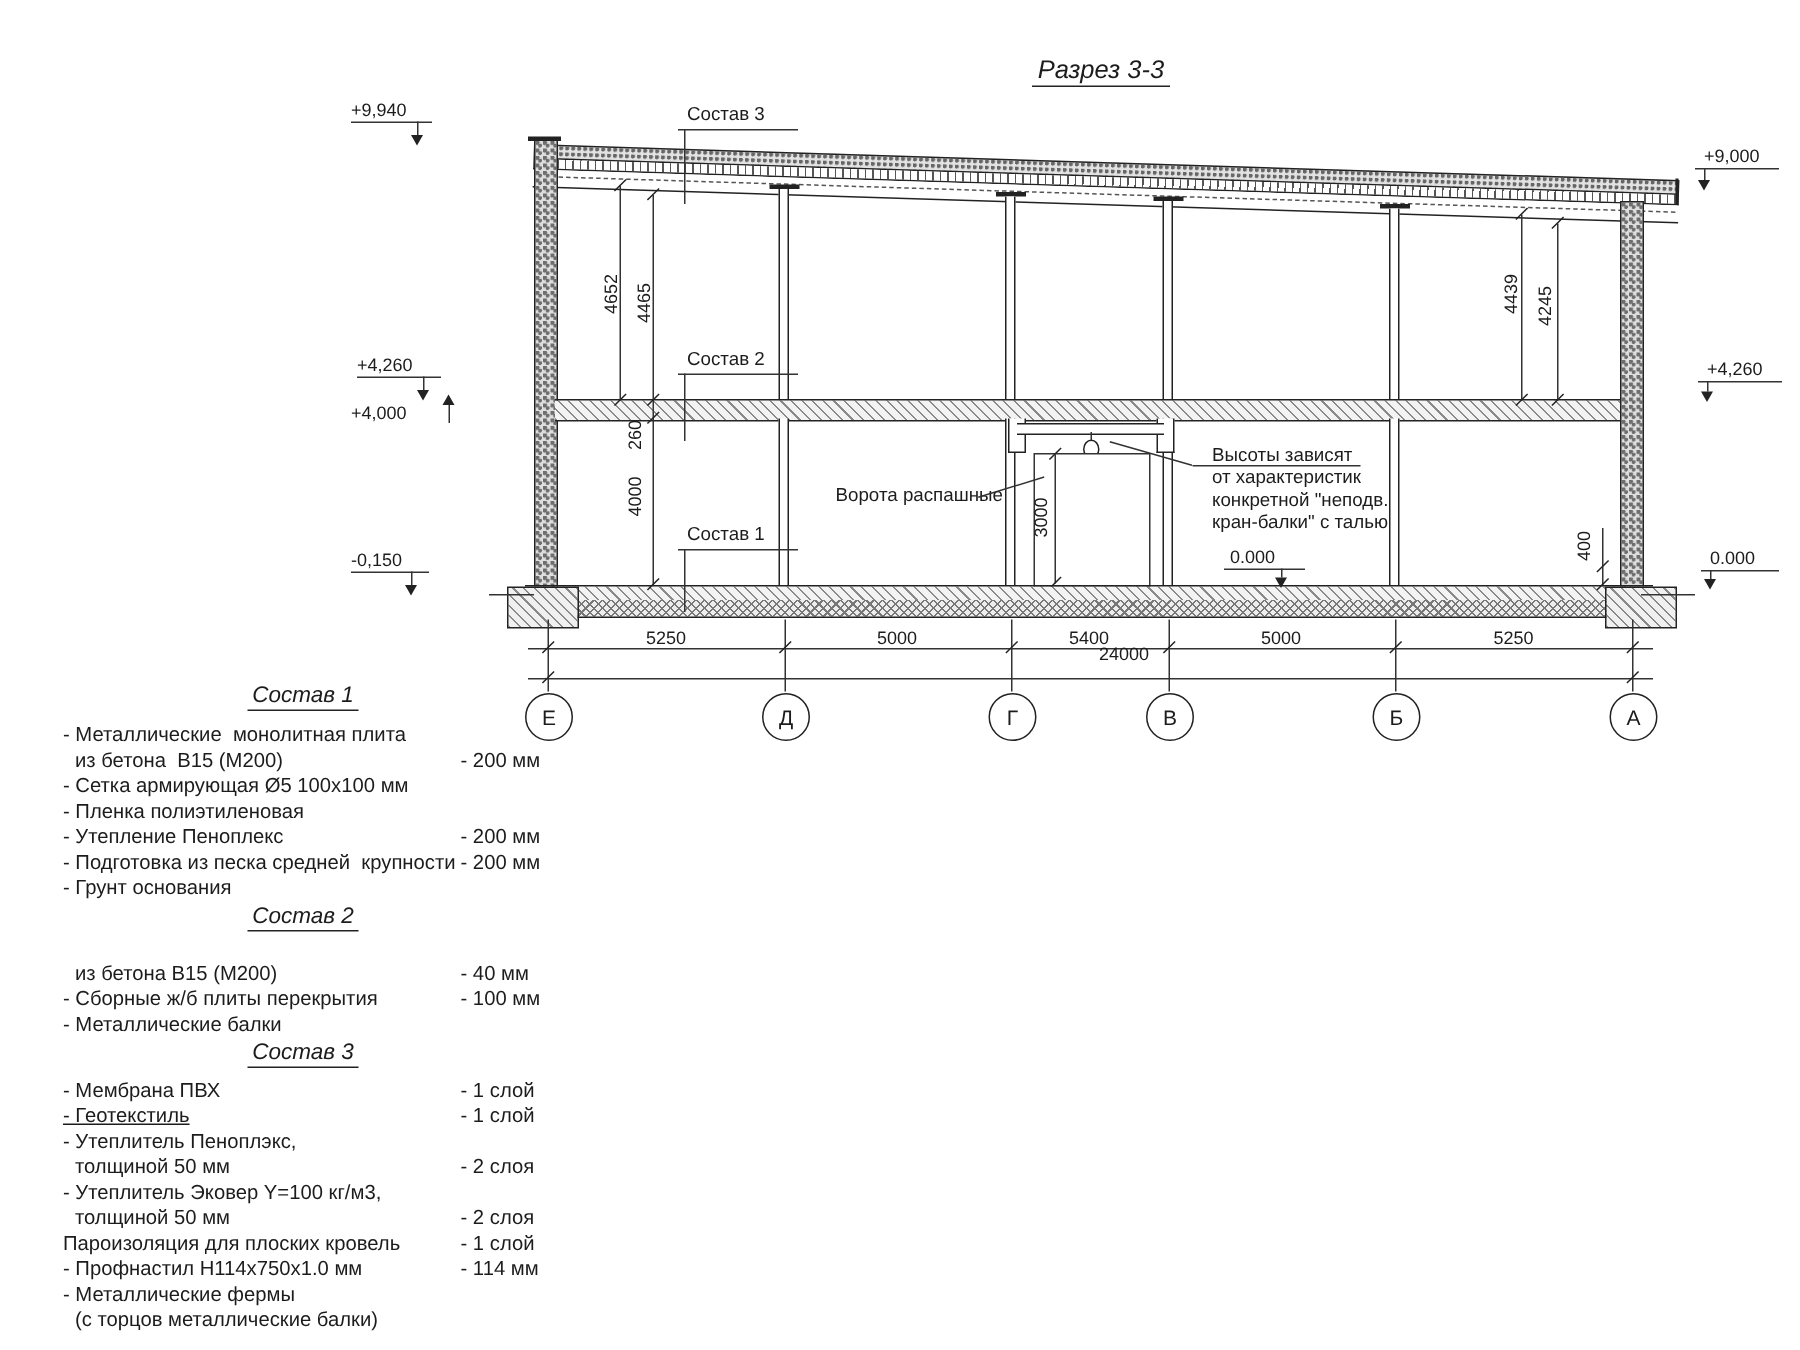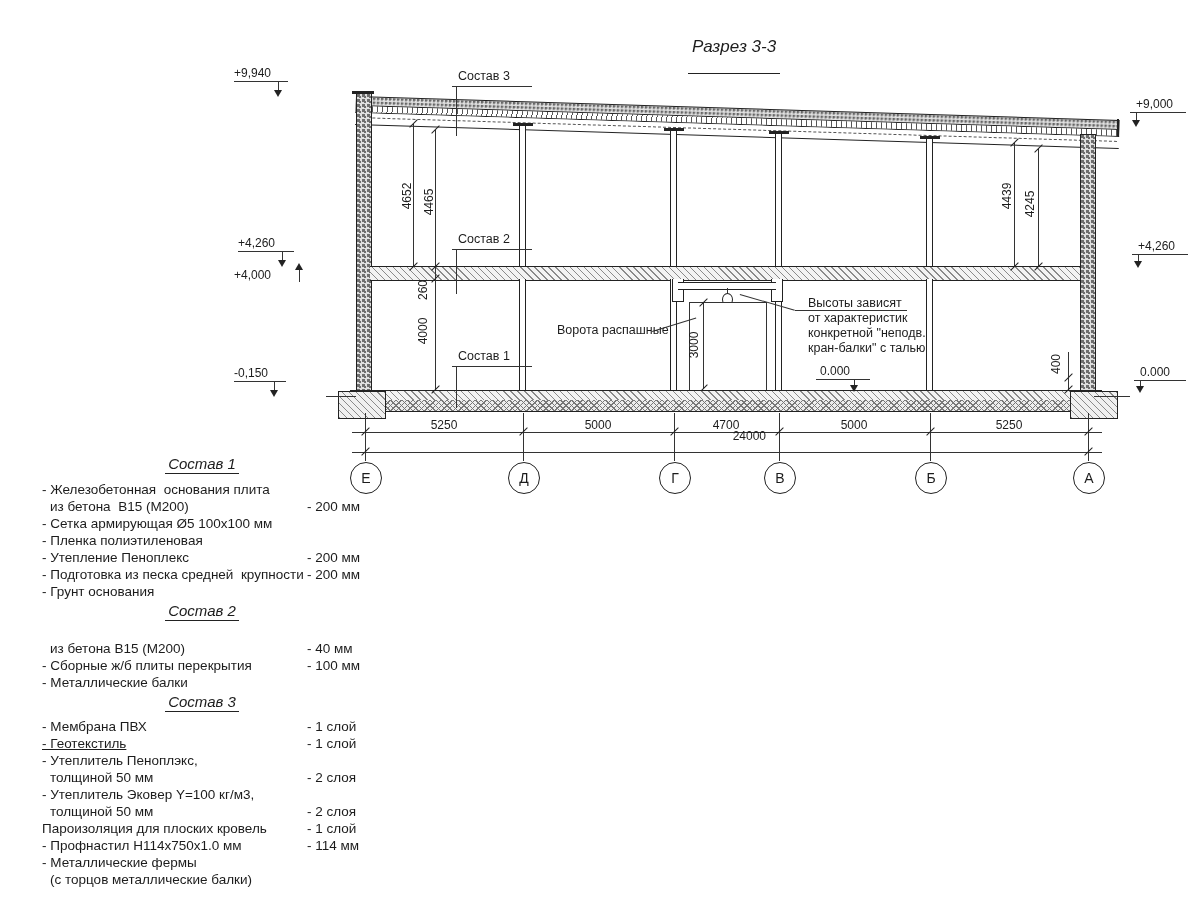--- a/index.html
+++ b/index.html
@@ -39,21 +39,21 @@
   .roof-dash{position:absolute;left:2px;right:2px;top:4px;border-top:1px dashed #555;}
   .colm{position:absolute;width:5px;border-left:1.5px solid #222;border-right:1.5px solid #222;background:#fff;}
   .cap{position:absolute;height:3px;background:#222;width:20px;}
   .brk{position:absolute;width:10px;border:1px solid #222;border-top:none;background:#fff;}
   .gate{position:absolute;border:1.2px solid #333;background:#fff;}
   .lead{position:absolute;height:1px;background:#333;transform-origin:0 0;}
   .axis{position:absolute;width:30px;height:30px;border:1px solid #222;border-radius:50%;
         text-align:center;line-height:30px;font-size:14px;background:#fff;}
   .title{position:absolute;left:624px;top:37px;width:220px;text-align:center;
          font-size:17px;font-style:italic;}
-  .title span{border-bottom:1px solid #222;padding:0 4px 17px 4px;}
+  .title span{border-bottom:1px solid #222;padding:0 4px 1px 4px;}
   .lg-head{position:absolute;width:320px;text-align:center;font-size:15px;font-style:italic;}
   .lg-head span{border-bottom:1px solid #222;padding:0 3px 1px 3px;}
   .lg-row{position:absolute;left:42px;width:330px;height:17px;font-size:13.5px;}
   .lg-name{white-space:pre;}
   .lg-name.ind{padding-left:8px;}
   .lg-val{position:absolute;left:265px;top:0;white-space:nowrap;}
   .hookc{position:absolute;width:9px;height:11px;border:1.5px solid #222;border-radius:50%;background:#fff;}
   .hookj{position:absolute;width:7px;height:9px;border-left:1.5px solid #222;
          border-bottom:1.5px solid #222;border-radius:0 0 0 7px;}
 </style>
@@ -212,38 +212,38 @@
 
   <div class="hl" style="left:352px;top:432px;width:750px;"></div>
   <div class="tick" style="left:360px;top:431px;"></div>
   <div class="tick" style="left:518px;top:431px;"></div>
   <div class="tick" style="left:669px;top:431px;"></div>
   <div class="tick" style="left:774px;top:431px;"></div>
   <div class="tick" style="left:925px;top:431px;"></div>
   <div class="tick" style="left:1083px;top:431px;"></div>
   <div class="t12" style="left:414px;top:418px;width:60px;text-align:center;">5250</div>
   <div class="t12" style="left:568px;top:418px;width:60px;text-align:center;">5000</div>
-  <div class="t12" style="left:696px;top:418px;width:60px;text-align:center;">4700</div>
+  <div class="t12" style="left:696px;top:418px;width:60px;text-align:center;">5400</div>
   <div class="t12" style="left:824px;top:418px;width:60px;text-align:center;">5000</div>
   <div class="t12" style="left:979px;top:418px;width:60px;text-align:center;">5250</div>
 
   <div class="hl" style="left:352px;top:452px;width:750px;"></div>
   <div class="tick" style="left:360px;top:451px;"></div>
   <div class="tick" style="left:1083px;top:451px;"></div>
   <div class="t12" style="left:686px;top:429px;width:80px;text-align:right;">24000</div>
 
   <div class="axis" style="left:350px;top:462px;">Е</div>
   <div class="axis" style="left:508px;top:462px;">Д</div>
   <div class="axis" style="left:659px;top:462px;">Г</div>
   <div class="axis" style="left:764px;top:462px;">В</div>
   <div class="axis" style="left:915px;top:462px;">Б</div>
   <div class="axis" style="left:1073px;top:462px;">А</div>
 
   <div class="lg-head" style="left:42px;top:455px;"><span>Состав 1</span></div>
-  <div class="lg-row" style="top:482px;"><span class="lg-name">- Железобетонная  основания плита</span><span class="lg-val"></span></div>
+  <div class="lg-row" style="top:482px;"><span class="lg-name">- Металлические  монолитная плита</span><span class="lg-val"></span></div>
   <div class="lg-row" style="top:499px;"><span class="lg-name ind">из бетона  В15 (М200)</span><span class="lg-val">- 200 мм</span></div>
   <div class="lg-row" style="top:516px;"><span class="lg-name">- Сетка армирующая Ø5 100х100 мм</span><span class="lg-val"></span></div>
   <div class="lg-row" style="top:533px;"><span class="lg-name">- Пленка полиэтиленовая</span><span class="lg-val"></span></div>
   <div class="lg-row" style="top:550px;"><span class="lg-name">- Утепление Пеноплекс</span><span class="lg-val">- 200 мм</span></div>
   <div class="lg-row" style="top:567px;"><span class="lg-name">- Подготовка из песка средней  крупности</span><span class="lg-val">- 200 мм</span></div>
   <div class="lg-row" style="top:584px;"><span class="lg-name">- Грунт основания</span><span class="lg-val"></span></div>
 
   <div class="lg-head" style="left:42px;top:602px;"><span>Состав 2</span></div>
   <div class="lg-row" style="top:641px;"><span class="lg-name ind">из бетона В15 (М200)</span><span class="lg-val">- 40 мм</span></div>
   <div class="lg-row" style="top:658px;"><span class="lg-name">- Сборные ж/б плиты перекрытия</span><span class="lg-val">- 100 мм</span></div>

